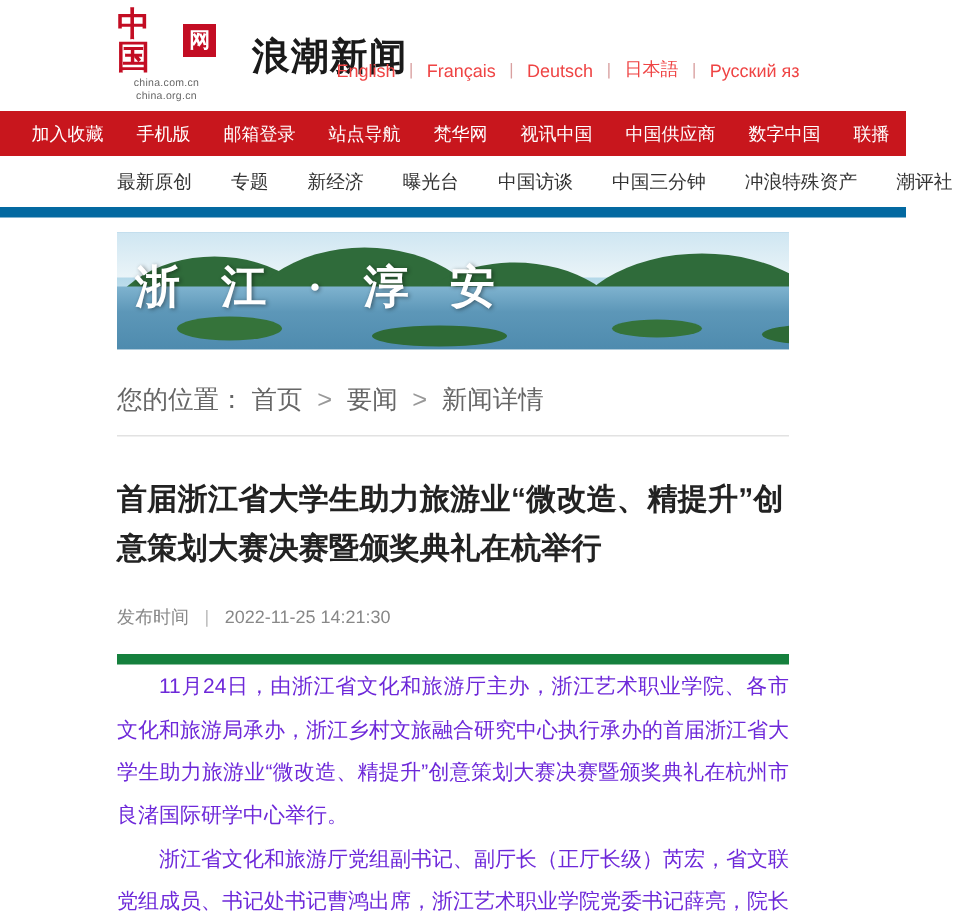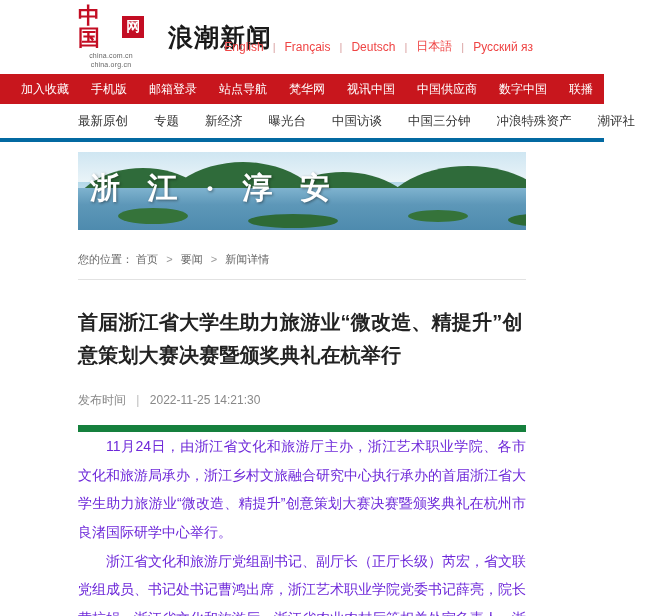--- a/index.html
+++ b/index.html
@@ -125,21 +125,21 @@
   .redbar a {
     color: #fff;
     text-decoration: none;
     padding: 0 11px;
     white-space: nowrap;
   }
 
   
   .subnav {
     height: 34px;
-    border-bottom: 4px solid #0369a1;
+    border-bottom: 7px solid #0369a1;
     display: flex;
     align-items: center;
     padding-left: 78px;
     font-size: 12.5px;
   }
   .subnav a {
     color: #333;
     text-decoration: none;
     padding: 0 15px 0 0;
     margin-right: 11px;
@@ -196,21 +196,21 @@
     color: #ffffff;
     letter-spacing: 10px;
     text-shadow: 1px 1px 3px rgba(0,0,0,.45);
   }
 
   
   .breadcrumb {
     margin: 22px 78px 0 78px;
     padding-bottom: 12px;
     border-bottom: 1px solid #e2e2e2;
-    font-size: 11px;
+    font-size: 17px;
     color: #666;
   }
   .breadcrumb a { color: #666; text-decoration: none; }
   .breadcrumb .sep { color: #999; margin: 0 5px; }
 
   
   .article {
     margin: 0 78px;
   }
   .headline {

